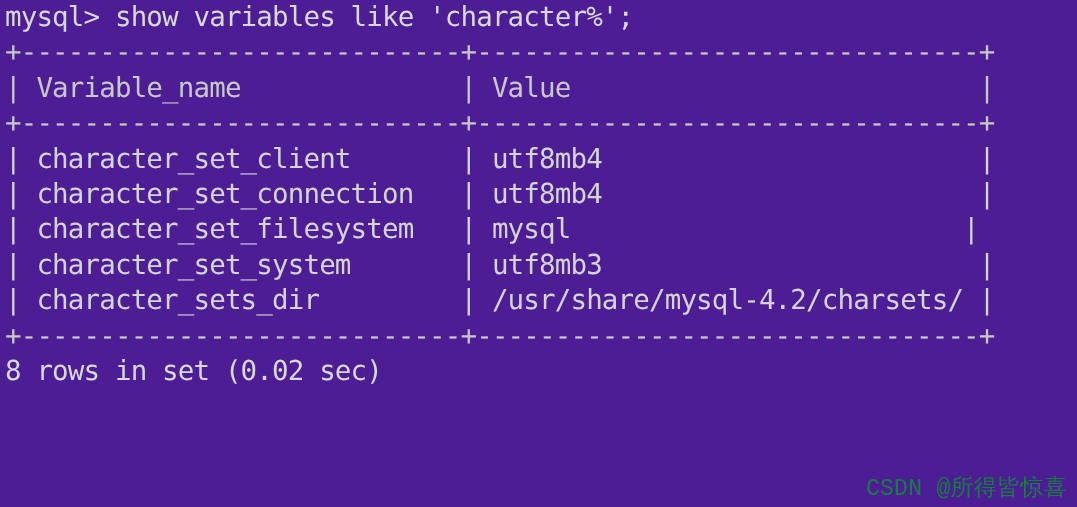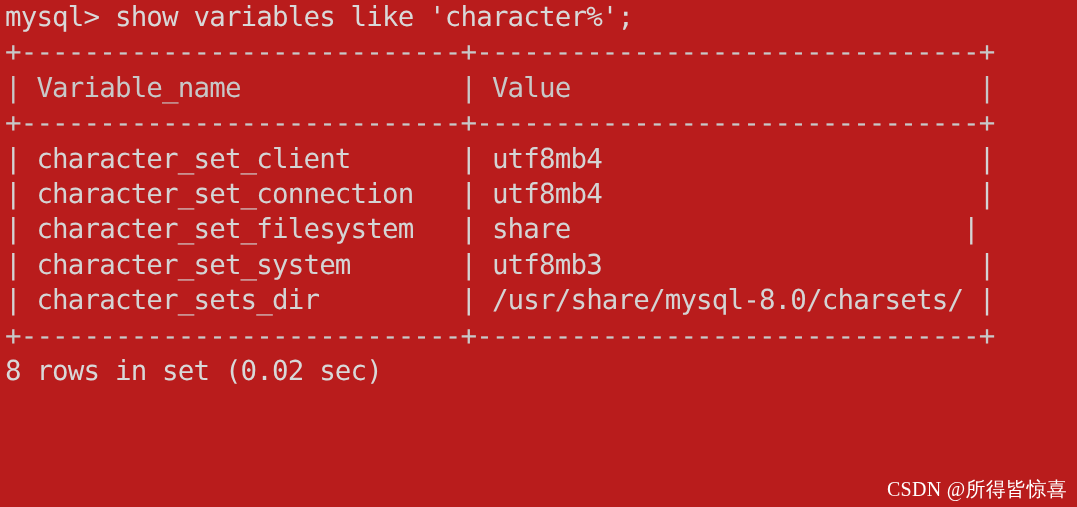--- a/index.html
+++ b/index.html
@@ -14,21 +14,21 @@
     position: relative;
     font-family: "DejaVu Sans Mono", "Liberation Mono", monospace;
   }
 
   #terminal {
     position: absolute;
     left: 0;
     top: 0;
     width: 1077px;
     height: 507px;
-    background: #b91c1c;
+    background: #4c1d95;
     padding: 0;
     box-sizing: border-box;
   }
 
   .term-line {
     font-family: "DejaVu Sans Mono", "Liberation Mono", monospace;
     font-size: 27.5px;
     line-height: 35.4px;
     height: 35.4px;
     color: #d4d4d4;
@@ -51,23 +51,23 @@
   }
 
   .term-line.footer {
     color: #d8d8d8;
   }
 
   #watermark {
     position: absolute;
     right: 10px;
     bottom: 6px;
-    color: #ffffff;
-    font-family: Liberation Serif, serif;
-    font-size: 20px;
+    color: #15803d;
+    font-family: Liberation Mono, monospace;
+    font-size: 23px;
     line-height: 24px;
     white-space: pre;
     letter-spacing: 0.3px;
     user-select: none;
   }
 </style>
 </head>
 <body>
 
 <div id="terminal">
@@ -75,23 +75,23 @@
   <div class="term-line prompt">mysql&gt; show variables like 'character%';</div>
 
   <div class="term-line rule">+----------------------------+--------------------------------+</div>
 
   <div class="term-line rule">| Variable_name              | Value                          |</div>
 
   <div class="term-line rule">+----------------------------+--------------------------------+</div>
 
   <div class="term-line row">| character_set_client       | utf8mb4                        |</div>
   <div class="term-line row">| character_set_connection   | utf8mb4                        |</div>
-  <div class="term-line row">| character_set_filesystem   | share                         |</div>
+  <div class="term-line row">| character_set_filesystem   | mysql                         |</div>
   <div class="term-line row">| character_set_system       | utf8mb3                        |</div>
-  <div class="term-line row">| character_sets_dir         | /usr/share/mysql-8.0/charsets/ |</div>
+  <div class="term-line row">| character_sets_dir         | /usr/share/mysql-4.2/charsets/ |</div>
 
   <div class="term-line rule">+----------------------------+--------------------------------+</div>
 
   <div class="term-line footer">8 rows in set (0.02 sec)</div>
 
 </div>
 
 <div id="watermark">CSDN @所得皆惊喜</div>
 
 </body></html>

